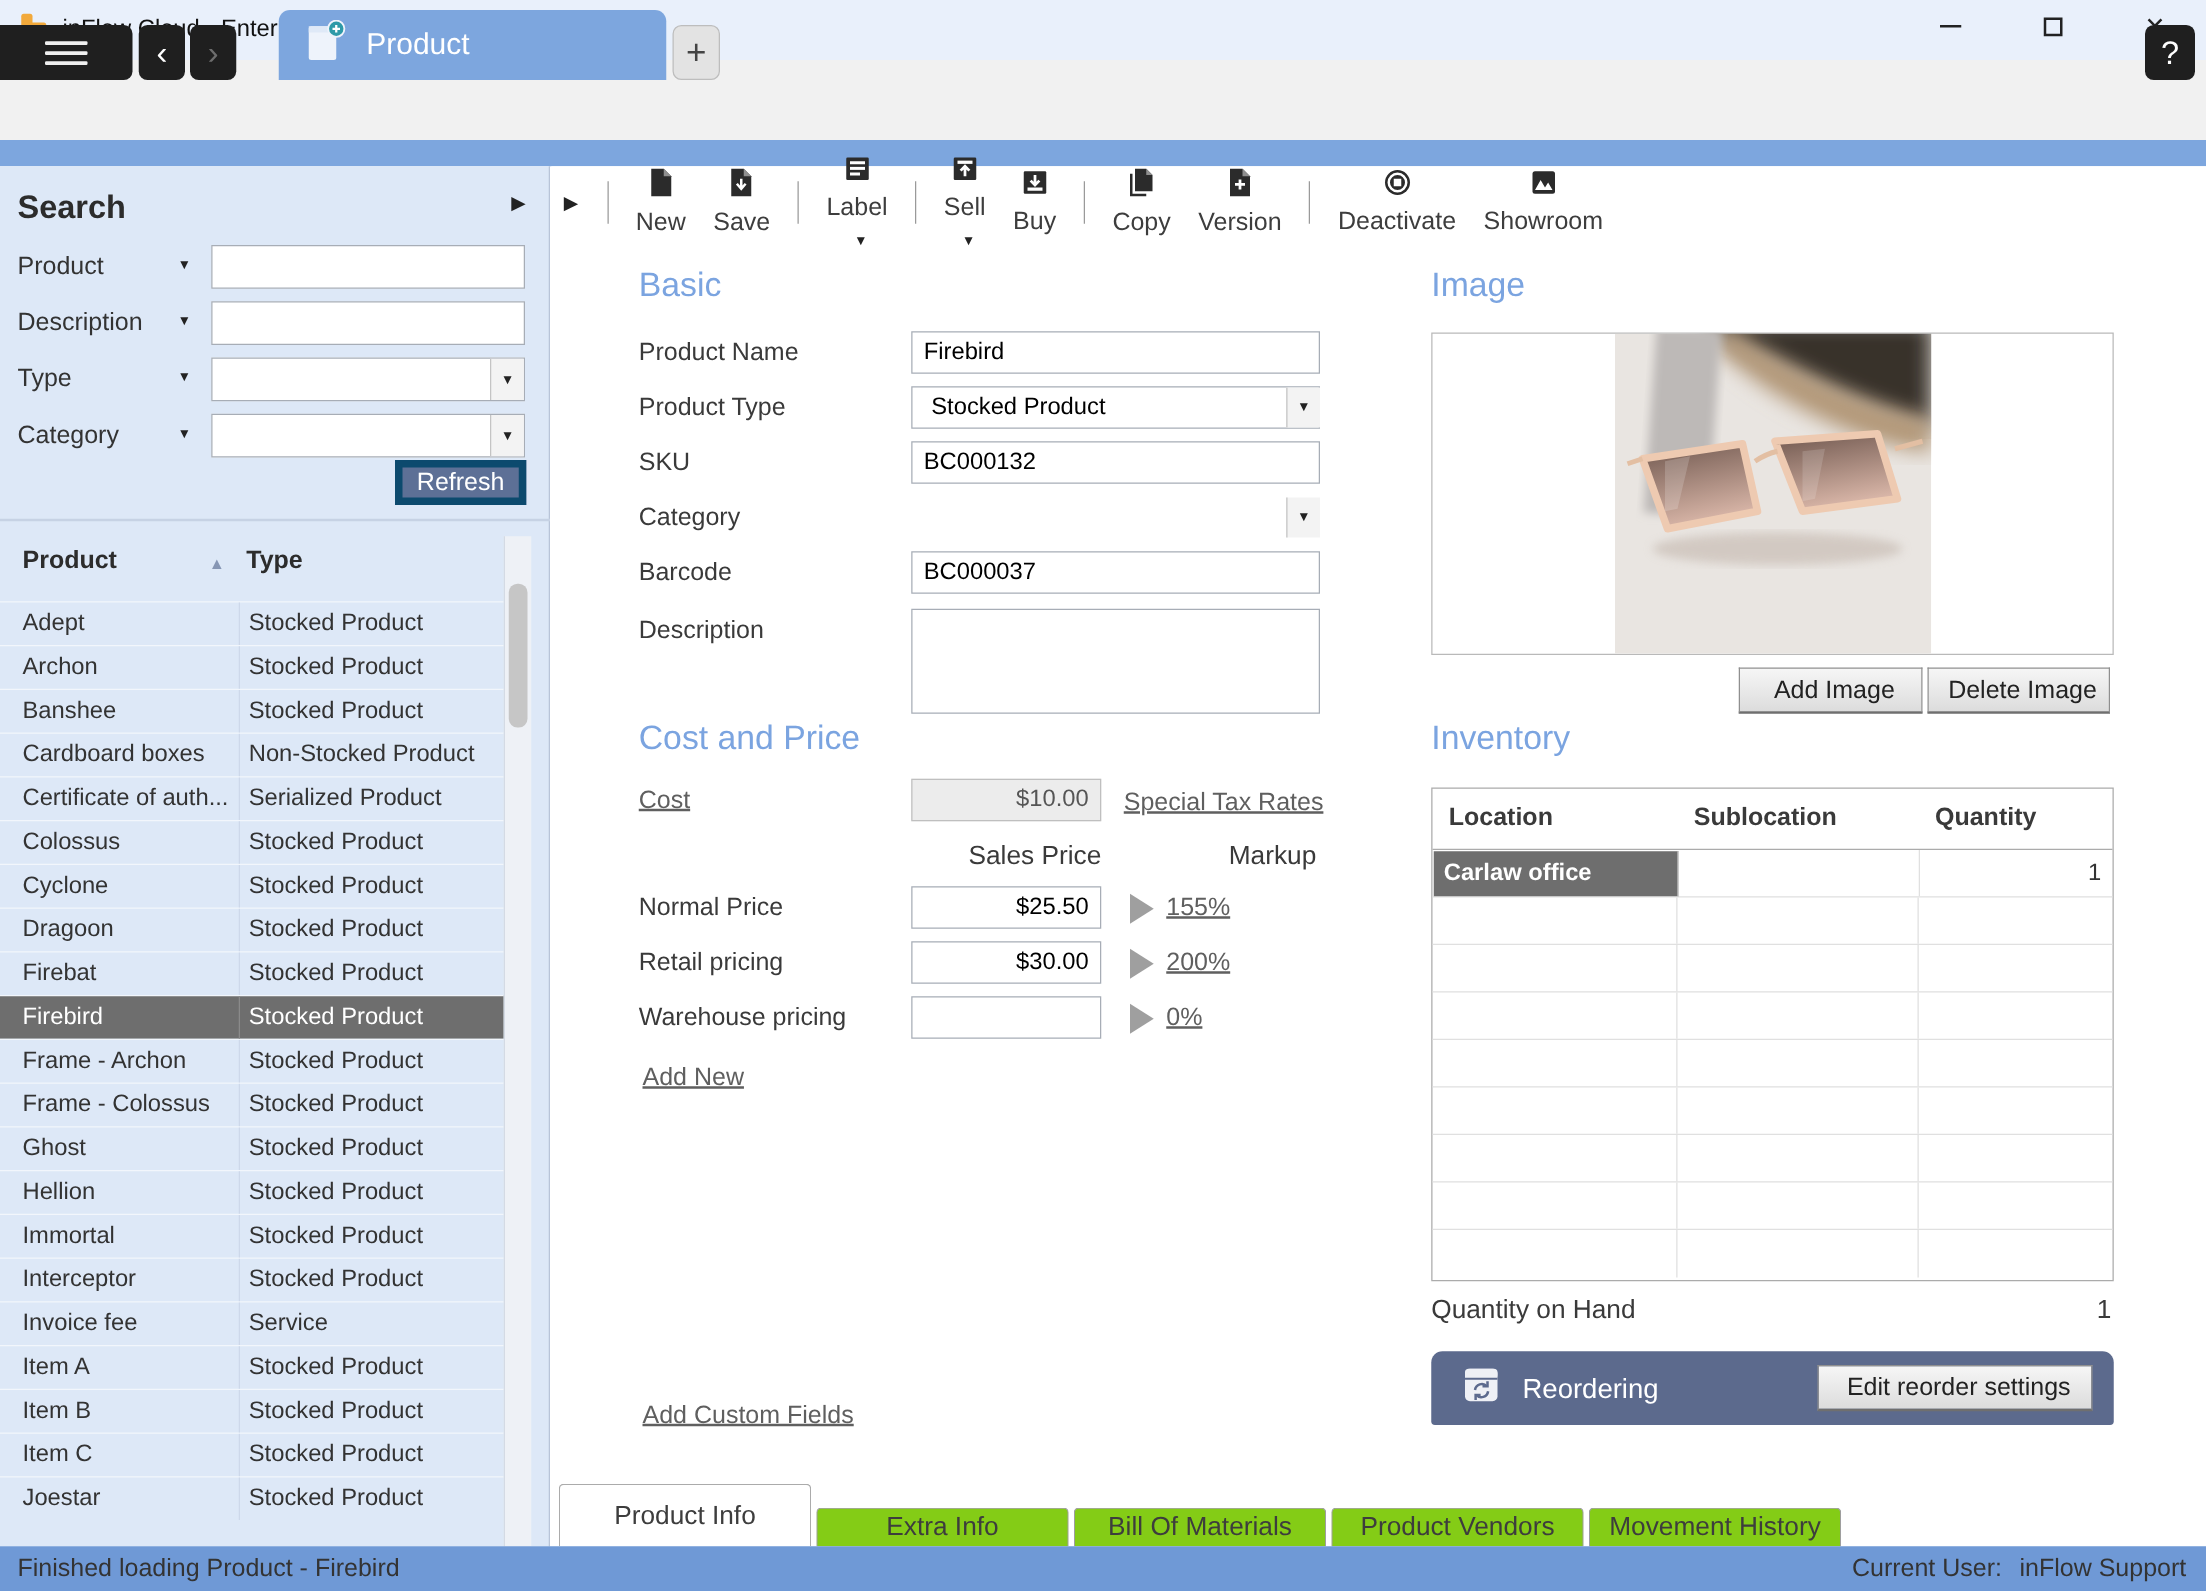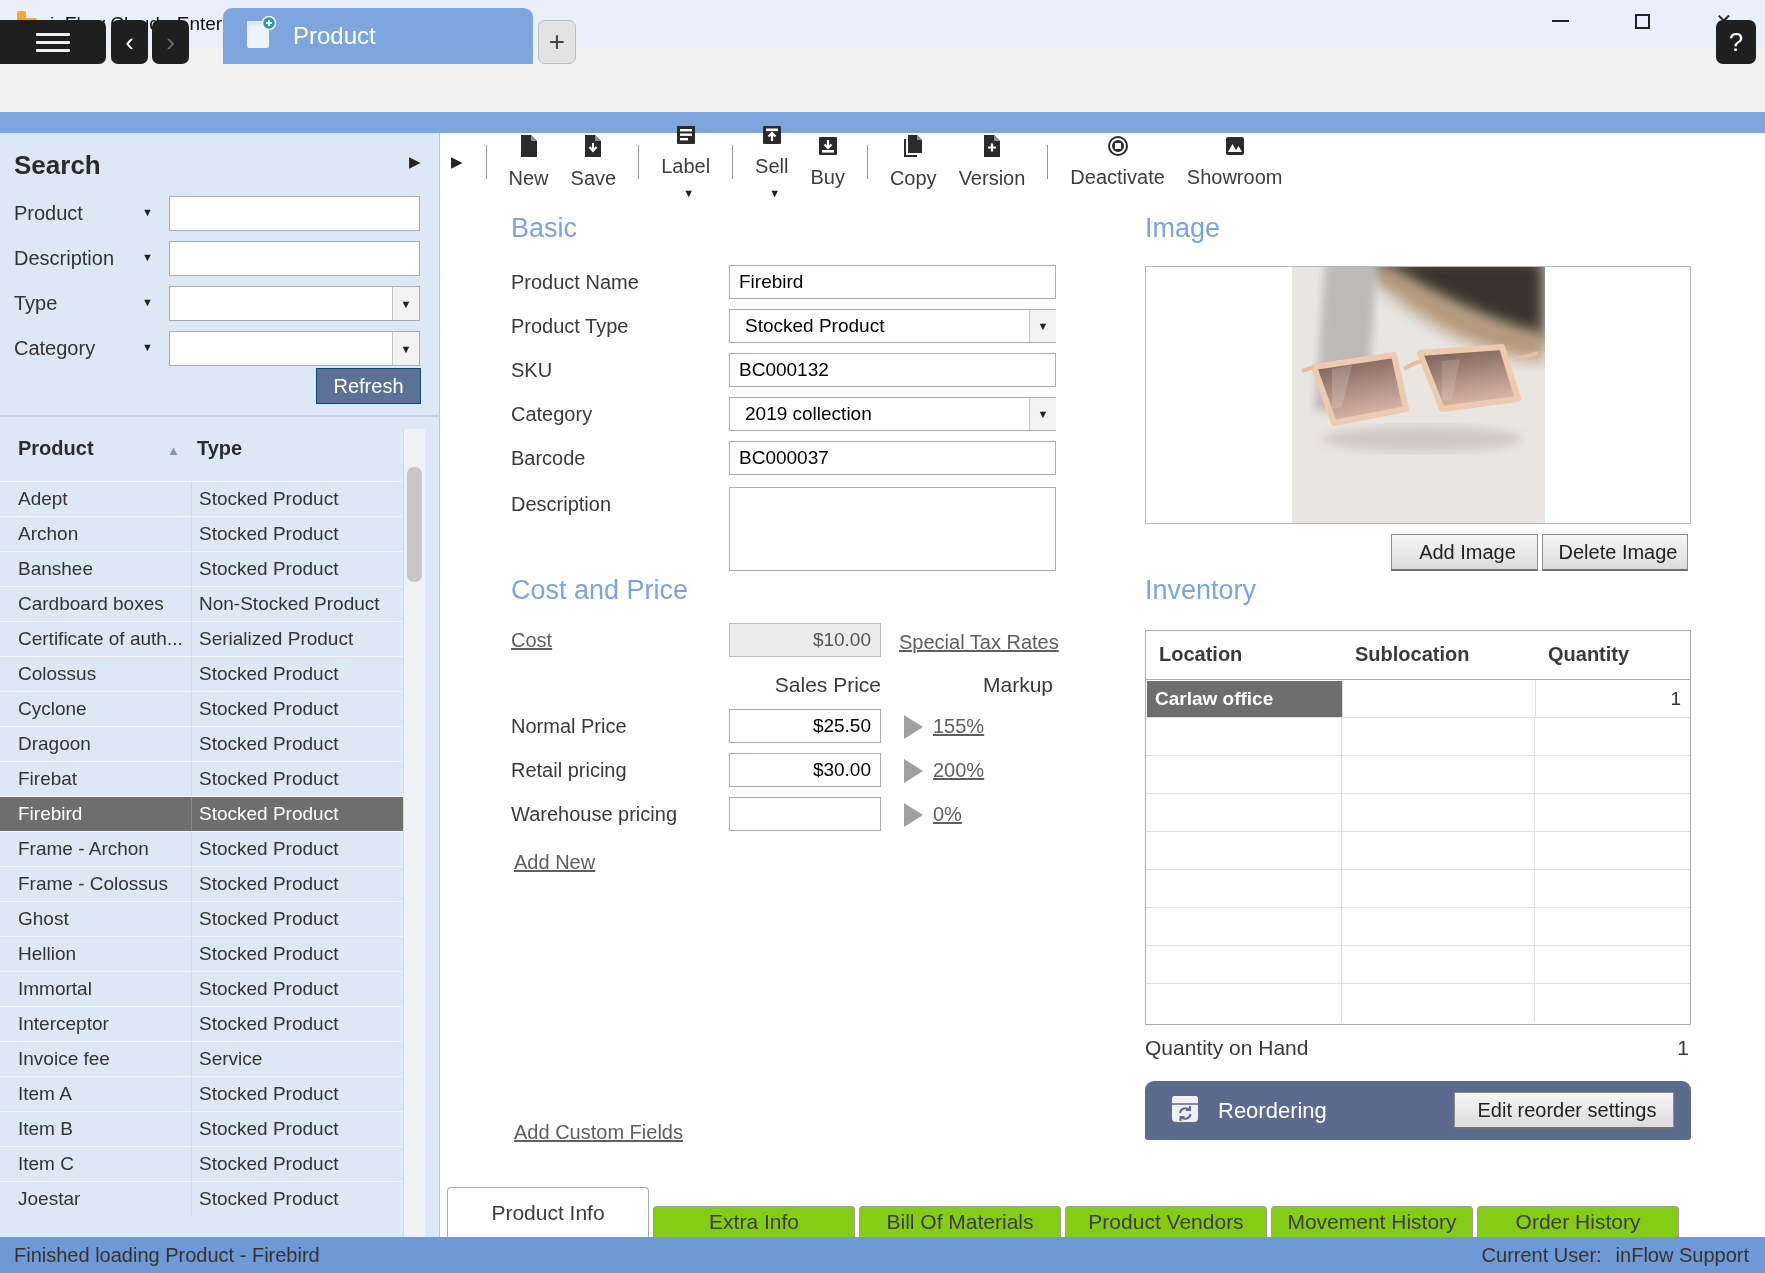--- a/index.html
+++ b/index.html
@@ -31,21 +31,21 @@
 
   
   .sidebar{position:absolute;left:0;top:133px;width:440px;height:1104px;background:#dde8f7;border-right:1px solid #b8c4d8;}
   .search-title{position:absolute;left:14px;top:17px;font-size:26px;font-weight:bold;color:#2c2c2c;}
   .side-expand{position:absolute;left:409px;top:20px;font-size:15px;color:#222;cursor:pointer;}
   .srow{position:absolute;left:0;height:35px;width:440px;}
   .srow .slabel{position:absolute;left:14px;top:6px;font-size:20px;color:#333;}
   .srow .scaret{position:absolute;left:142px;top:10px;font-size:11px;color:#222;cursor:pointer;}
   .srow .sinput{position:absolute;left:169px;top:0;width:251px;height:35px;border:1px solid #a7adb6;background:#fff;font-size:18px;padding:0 8px;}
   .combo-btn{position:absolute;left:392px;top:1px;width:27px;height:33px;background:#f3f3f3;border-left:1px solid #c4c4c4;display:flex;align-items:center;justify-content:center;font-size:11px;color:#222;cursor:pointer;}
-  .refresh-btn{position:absolute;left:316px;top:235px;width:105px;height:36px;background:#5d7096;border:1px solid #0c4a6e;color:#fff;font-size:20px;cursor:pointer;}
+  .refresh-btn{position:absolute;left:316px;top:235px;width:105px;height:36px;background:#5d7096;border:6px solid #0c4a6e;color:#fff;font-size:20px;cursor:pointer;}
   .side-divider{position:absolute;left:0;top:282px;width:440px;height:2px;background:#c6d2e4;}
   .list-head{position:absolute;left:0;top:296px;width:403px;height:44px;}
   .list-head .h1{position:absolute;left:18px;top:8px;font-size:20px;font-weight:bold;color:#2c2c2c;}
   .list-head .sort{position:absolute;left:167px;top:14px;font-size:13px;color:#8696b4;}
   .list-head .h2{position:absolute;left:197px;top:8px;font-size:20px;font-weight:bold;color:#2c2c2c;}
   .plist{position:absolute;left:0;top:348px;width:403px;}
   .prow{display:flex;height:35px;border-top:1px solid #f2f6fc;cursor:pointer;}
   .prow .c1{width:192px;padding-left:18px;border-right:1px solid #cdd8ea;font-size:19px;color:#333;line-height:34px;white-space:nowrap;overflow:hidden;}
   .prow .c2{flex:1;padding-left:7px;font-size:19px;color:#333;line-height:34px;white-space:nowrap;}
   .prow.selected{background:#6e6e6e;}
@@ -386,21 +386,20 @@
     <div class="flabel" style="top:138px;">Product Name</div>
     <input class="finput" style="top: 132px;" value="Firebird">
     <div class="flabel" style="top:182px;">Product Type</div>
     <input class="finput" style="top: 176px; padding-left: 15px;" value="Stocked Product">
     <div class="fcombo-btn" style="top:177px;">
         <span>▼</span>
       </div>
     <div class="flabel" style="top:226px;">SKU</div>
     <input class="finput" style="top: 220px;" value="BC000132">
     <div class="flabel" style="top:270px;">Category</div>
-    <input class="finput" style="top: 264px; padding-left: 15px;" value="2019 collection">
     <div class="fcombo-btn" style="top:265px;">
         <span>▼</span>
       </div>
     <div class="flabel" style="top:314px;">Barcode</div>
     <input class="finput" style="top: 308px;" value="BC000037">
     <div class="flabel" style="top:360px;">Description</div>
     <textarea class="ftext" style="top: 354px;"></textarea>
 
     <div class="sec-title" style="left:70px;top:442px;">Cost and Price</div>
     <div class="flabel link" style="top:496px;">Cost</div>
@@ -532,21 +531,20 @@
     </div>
     <button class="gray-btn btn-reorder">Edit reorder settings</button>
   </div>
 
   <div class="btabs" id="bottomTabs">
       <div class="btab active">Product Info</div>
       <div class="btab">Extra Info</div>
       <div class="btab">Bill Of Materials</div>
       <div class="btab">Product Vendors</div>
       <div class="btab">Movement History</div>
-      <div class="btab">Order History</div>
     </div>
 
   <div class="statusbar">
     <span class="sleft">Finished loading Product - Firebird</span>
     <span class="sright">
       <b>Current User:</b><span>inFlow Support</span>
     </span>
   </div>
 
 </div>

